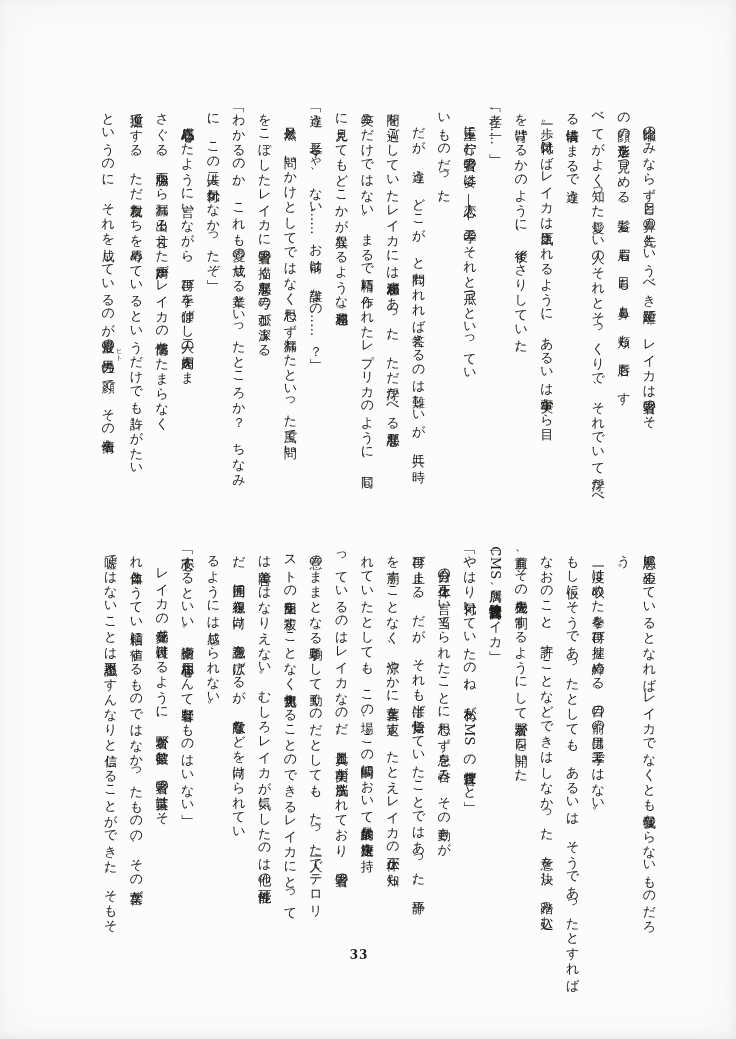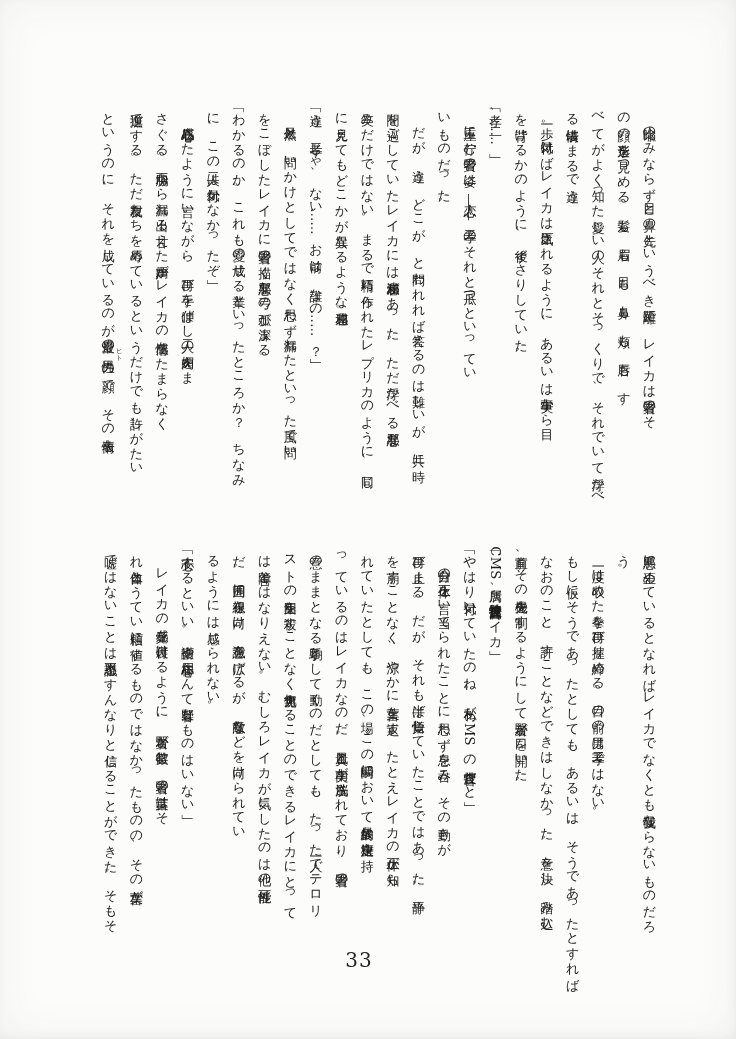--- a/index.html
+++ b/index.html
@@ -46,23 +46,24 @@
     font-size: 6.5px;
     letter-spacing: 0;
     color: #2a2927;
   }
   .page-number {
     position: absolute;
     top: 948px;
     left: 0;
     width: 718px;
     text-align: center;
-    font-size: 20px;
+    font-size: 12px;
     letter-spacing: 1px;
     color: #232220;
+    font-weight: bold;
   }
 </style>
 </head>
 <body>
 
 <div class="page">
   <div class="vblock" id="block-top">
       <div class="vline indent"><span>比喩のみならず目と鼻の先というべき距離で、レイカは賢者のそ</span></div>
       <div class="vline"><span>の顔の造形を見つめる。髪も、眉も、目も、鼻も、頬も、唇も、す</span></div>
       <div class="vline"><span>べてがよく知った愛しい人のそれとそっくりで、それでいて浮かべ</span></div>

